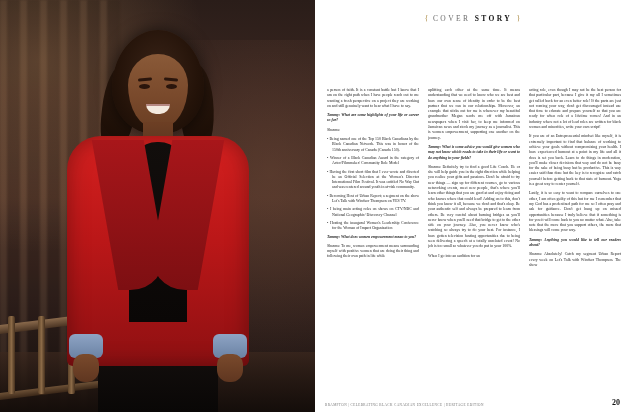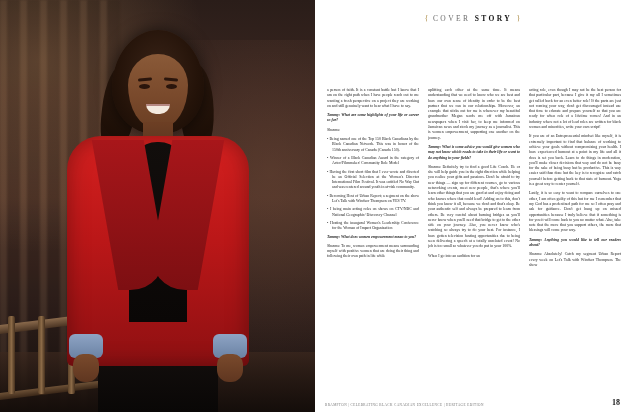--- a/index.html
+++ b/index.html
@@ -306,17 +306,17 @@
           <p class="">acting role, even though I may not be the best person for that particular part, because I give it my all I sometimes get called back for an even better role!  If the parts are just not coming your way, don't get discouraged instead use that time to educate and prepare yourself so that you are ready for when role of a lifetime comes!  And in an industry where not a lot of lead roles are written for black women and minorities, write your own script!</p>
           <p class="">If you are of an Entrepreneurial mindset like myself, it is extremely important to find that balance of working to achieve your goals without compromising your health.  I have experienced burnout at a point in my life and all it does is set you back.  Learn to do things in moderation, you'll make closer decisions that way and do not be busy for the sake of being busy but be productive.  This is way easier said than done but the key is to recognize and catch yourself before getting back to that state of burnout.  Yoga is a great way to center yourself.</p>
           <p class="">Lastly, it is so easy to want to compare ourselves to one other, I am often guilty of this but for me I remember that my God has a predestined path for me so I often pray and ask for guidance.  Don't get hung up on missed opportunities because I truly believe that if something is for you it will come back to you no matter what.  Also, take note that the more that you support others, the more that blessings will come your way.</p>
           <p class="q">Tammy: Anything you would like to tell our readers about?</p>
           <p class="">Sharma: Absolutely!  Catch my segment Urban Report every week on Let's Talk with Windsor Thompson.  The show</p>
         </div>
     </div>
 
     <div class="page-footer">
       <div class="footer-text">BRAMPTON | CELEBRATING BLACK CANADIAN EXCELLENCE | HERITAGE EDITION</div>
-      <div class="page-num">18</div>
+      <div class="page-num">20</div>
     </div>
 
   </div>
 </div>
 
 </body></html>

